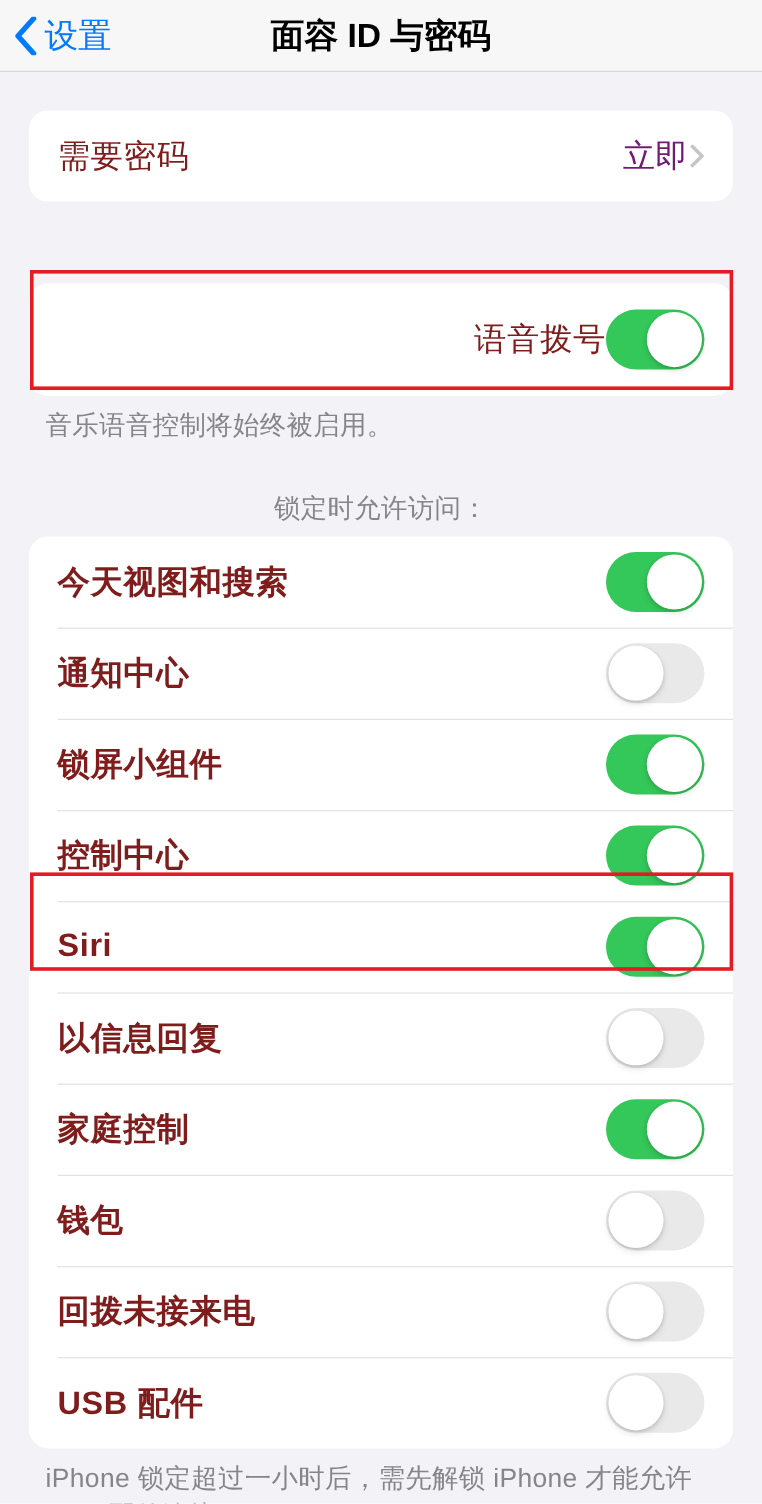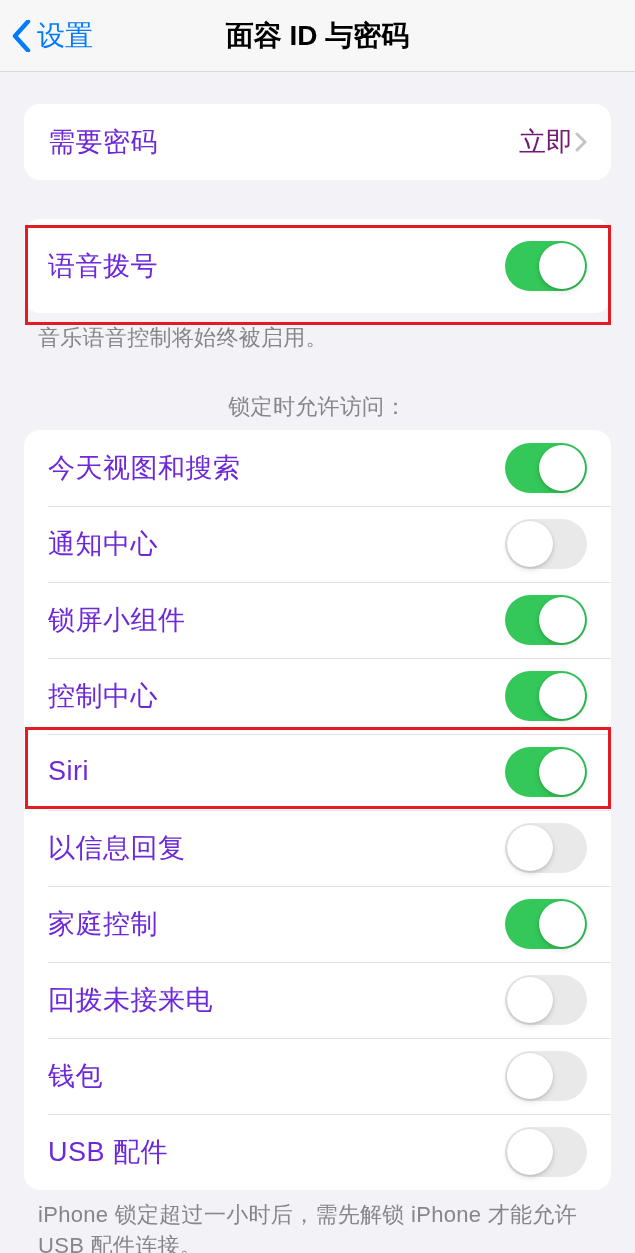--- a/index.html
+++ b/index.html
@@ -9,21 +9,21 @@
       -webkit-font-smoothing: antialiased;
     }
     body {
       width: 635px;
       height: 1253px;
       background: #f2f2f7;
       font-family: -apple-system, "PingFang SC", "Helvetica Neue", sans-serif;
       overflow: hidden;
     }
     .nav-bar {
-      height: 72px;
+      height: 60px;
       background: #f7f7f7;
       border-bottom: 1px solid #d8d8db;
       display: flex;
       align-items: center;
       position: relative;
     }
     .nav-back {
       display: flex;
       align-items: center;
       color: #007aff;
@@ -64,21 +64,21 @@
       position: absolute;
       top: 0;
       left: 24px;
       right: 0;
       height: 1px;
       background: #e2e2e5;
     }
     .row-label {
       flex: 1;
       font-size: 27px;
-      color: #6d28d9;
+      color: #7f1d1d;
       letter-spacing: 0.5px;
     }
     .row-detail {
       font-size: 27px;
       color: #701a75;
       margin-right: 2px;
     }
     .chevron-right {
       width: 12px;
       height: 20px;
@@ -140,21 +140,22 @@
     .highlight-2 {
       top: 727px;
       left: 25px;
       width: 586px;
       height: 82px;
     }
     .group.first {
       margin-top: 32px;
     }
     .group.second {
-      margin-top: 39px;
+      margin-top: 68px;
+      text-align: right;
     }
     .header-text.lock-header {
       padding-top: 38px;
     }
   </style>
 </head>
 <body>
 
 <div class="nav-bar">
   <div class="nav-back">
@@ -183,21 +184,21 @@
       <span class="row-label">语音拨号</span>
       <div class="toggle on">
         <div class="toggle-knob"></div>
       </div>
     </div>
   </div>
   <div class="footer-text">音乐语音控制将始终被启用。</div>
 
   <div class="header-text lock-header">锁定时允许访问：</div>
 
-  <div class="group" style="margin-top:0;" id="lock-access-group">
+  <div class="group" style="margin-top:0;font-weight:bold;" id="lock-access-group">
   <div class="row">
         <span class="row-label">今天视图和搜索</span>
         <div class="toggle on">
           <div class="toggle-knob"></div>
         </div>
       </div>
       <div class="row">
         <span class="row-label">通知中心</span>
         <div class="toggle off">
           <div class="toggle-knob"></div>
@@ -227,27 +228,27 @@
           <div class="toggle-knob"></div>
         </div>
       </div>
       <div class="row">
         <span class="row-label">家庭控制</span>
         <div class="toggle on">
           <div class="toggle-knob"></div>
         </div>
       </div>
       <div class="row">
+        <span class="row-label">钱包</span>
+        <div class="toggle off">
+          <div class="toggle-knob"></div>
+        </div>
+      </div>
+      <div class="row">
         <span class="row-label">回拨未接来电</span>
-        <div class="toggle off">
-          <div class="toggle-knob"></div>
-        </div>
-      </div>
-      <div class="row">
-        <span class="row-label">钱包</span>
         <div class="toggle off">
           <div class="toggle-knob"></div>
         </div>
       </div>
       <div class="row">
         <span class="row-label">USB 配件</span>
         <div class="toggle off">
           <div class="toggle-knob"></div>
         </div>
       </div>

